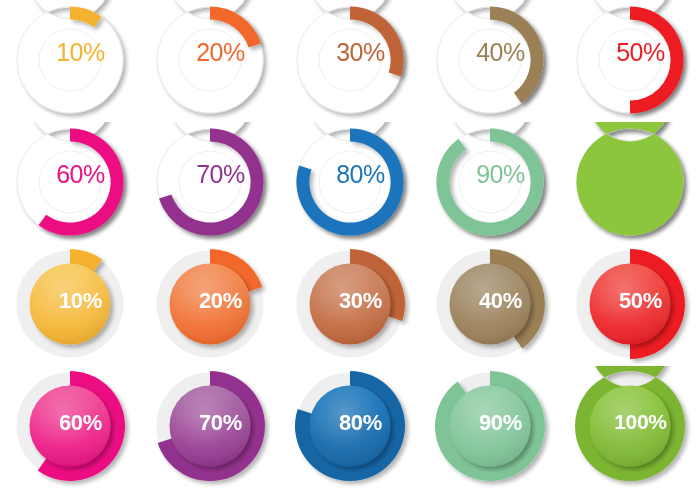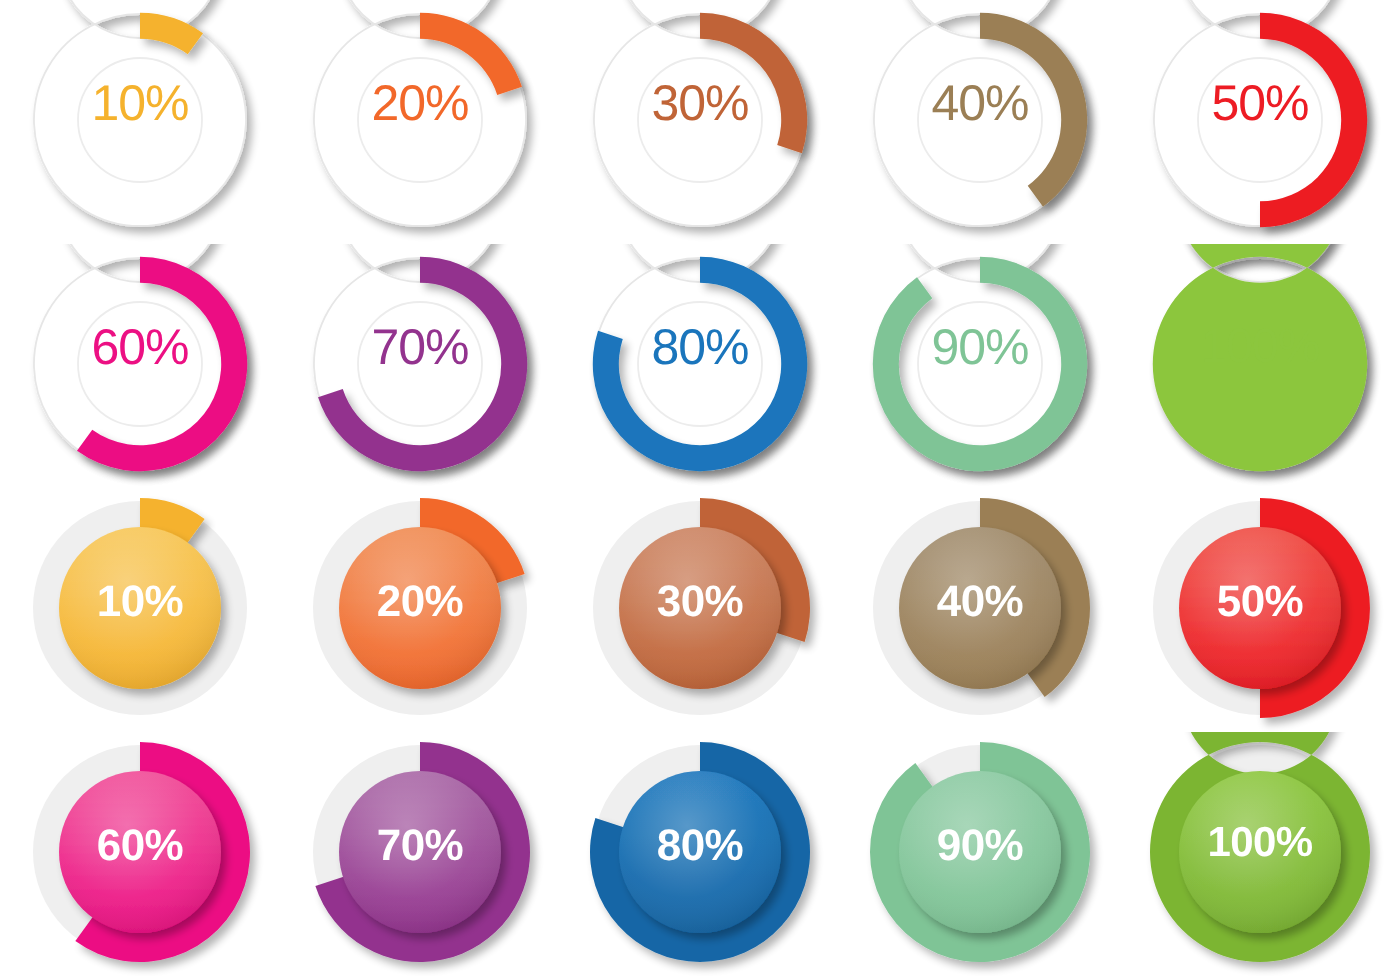--- a/index.html
+++ b/index.html
@@ -4,21 +4,21 @@
 <style>
   html,body{margin:0;padding:0;}
   body{
     width:700px;height:490px;
     background:#ffffff;
     font-family:"Liberation Sans","DejaVu Sans",sans-serif;
     overflow:hidden;
   }
   #board{position:relative;width:700px;height:490px;}
 
-  .cell{position:absolute;width:140px;height:122px;}
+  .cell{position:absolute;width:140px;height:122px;padding-left:21px;}
   .cell svg{position:absolute;left:0;top:0;}
 
   .pct-label{
     position:absolute;left:0;right:0;
     text-align:center;
     pointer-events:none;
     white-space:nowrap;
   }
   
   .ring .pct-label{

